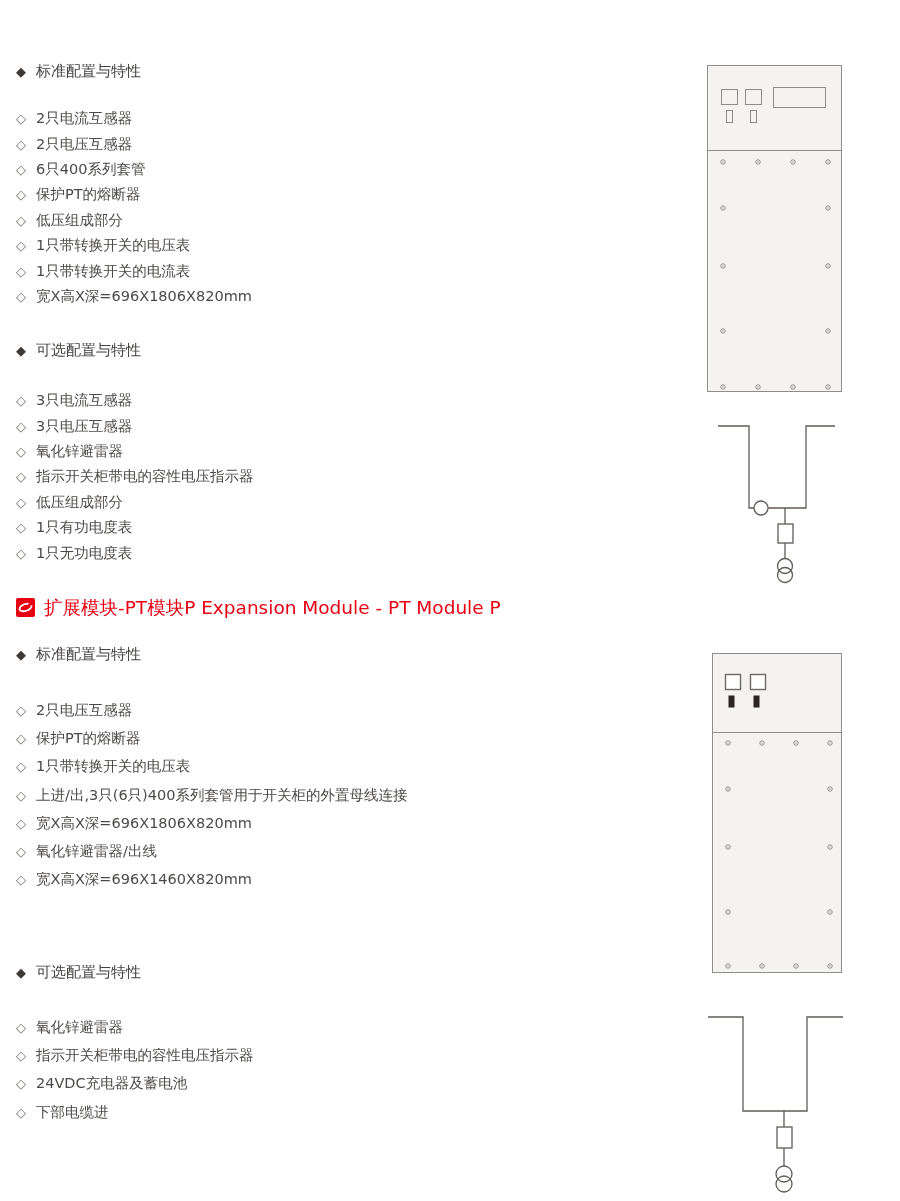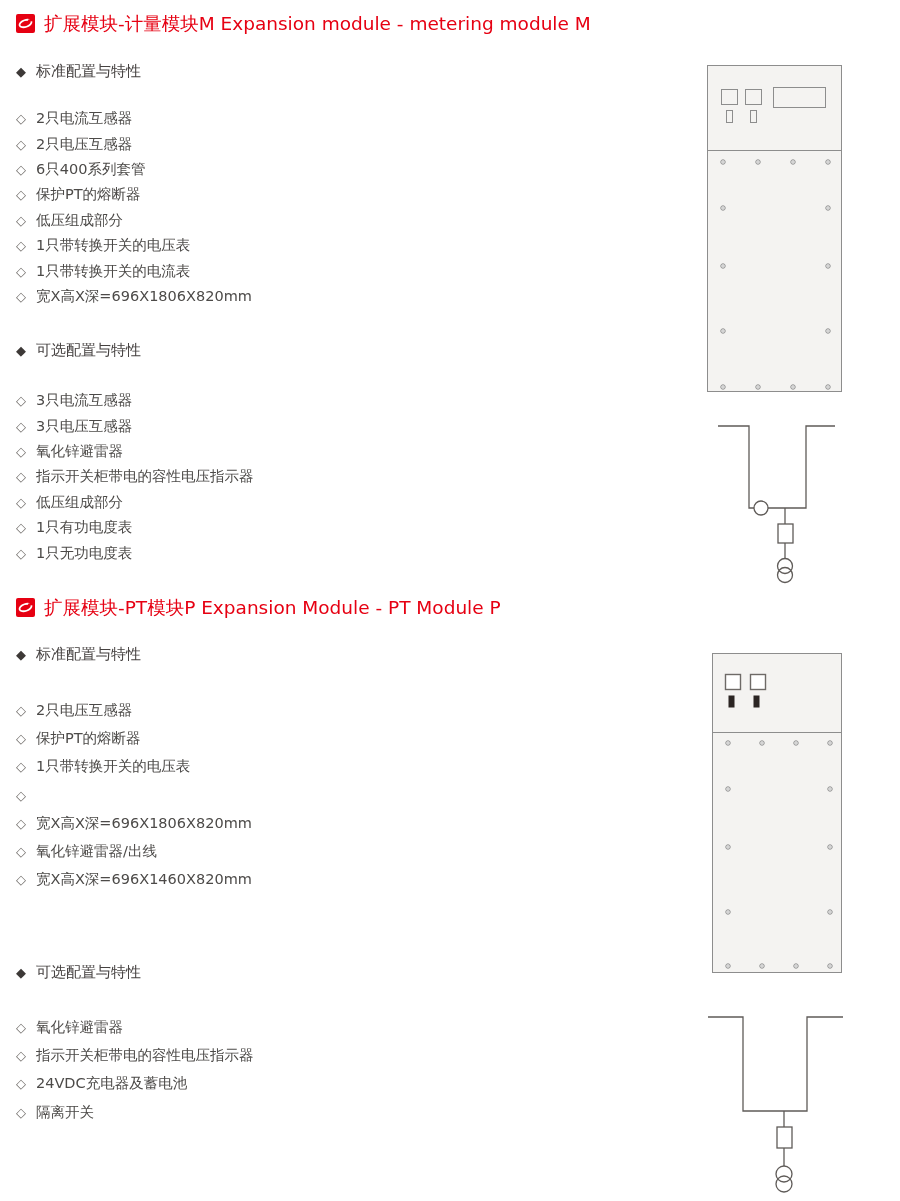--- a/index.html
+++ b/index.html
@@ -24,30 +24,20 @@
   .lh-25 .item { height:25.4px; }
   .lh-28 .item { height:28.3px; }
   .b { font-size:13px; color:#6b6764; line-height:1; }
   .diagram { position:absolute; }
 </style>
 </head>
 <body>
 
 <div class="page">
 
-  <div class="title-row" style="top:11px;">
-    <span class="brand">
-      <svg width="19" height="19" viewBox="0 0 19 19">
-        <rect x="0" y="0" width="19" height="19" rx="2" fill="#e60012"></rect>
-        <ellipse cx="9.5" cy="9.5" rx="6.2" ry="3.4" fill="none" stroke="#ffffff" stroke-width="1.8" transform="rotate(-18 9.5 9.5)"></ellipse>
-        <rect x="12.2" y="5.2" width="4" height="2.6" fill="#e60012" transform="rotate(-18 14 6.5)"></rect>
-      </svg>
-    </span>
-    <span>扩展模块-计量模块M Expansion module - metering module M</span>
-  </div>
 
   <div class="group-heading" style="top:61px;">
     <span class="b-solid">◆</span>
     <span>标准配置与特性</span>
   </div>
 
   <div class="items lh-25" style="top:106px;">
     <div class="item">
         <span class="b">◇</span>
         <span>2只电流互感器</span>
@@ -200,20 +190,21 @@
     <div class="item">
         <span class="b">◇</span>
         <span>保护PT的熔断器</span>
       </div>
     <div class="item">
         <span class="b">◇</span>
         <span>1只带转换开关的电压表</span>
       </div>
     <div class="item">
         <span class="b">◇</span>
+        <span>上进/出,3只(6只)400系列套管用于开关柜的外置母线连接</span>
       </div>
     <div class="item">
         <span class="b">◇</span>
         <span>宽X高X深=696X1806X820mm</span>
       </div>
     <div class="item">
         <span class="b">◇</span>
         <span>氧化锌避雷器/出线</span>
       </div>
     <div class="item">
@@ -235,21 +226,21 @@
     <div class="item">
         <span class="b">◇</span>
         <span>指示开关柜带电的容性电压指示器</span>
       </div>
     <div class="item">
         <span class="b">◇</span>
         <span>24VDC充电器及蓄电池</span>
       </div>
     <div class="item">
         <span class="b">◇</span>
-        <span>隔离开关</span>
+        <span>下部电缆进</span>
       </div>
   </div>
 
   <div class="diagram" style="left:712px; top:653px;">
     <svg width="130" height="320" viewBox="0 0 130 320">
       <rect x="0.5" y="0.5" width="129" height="319" fill="#f4f3f1" stroke="#8d8d8d"></rect>
       <line x1="0" y1="79.5" x2="130" y2="79.5" stroke="#8d8d8d"></line>
       <rect x="13.5" y="21.5" width="15" height="15" fill="#ffffff" stroke="#6e6a67" stroke-width="1.4"></rect>
       <rect x="38.5" y="21.5" width="15" height="15" fill="#ffffff" stroke="#6e6a67" stroke-width="1.4"></rect>
       <rect x="16.5" y="42.5" width="6" height="12" fill="#2b2523"></rect>

